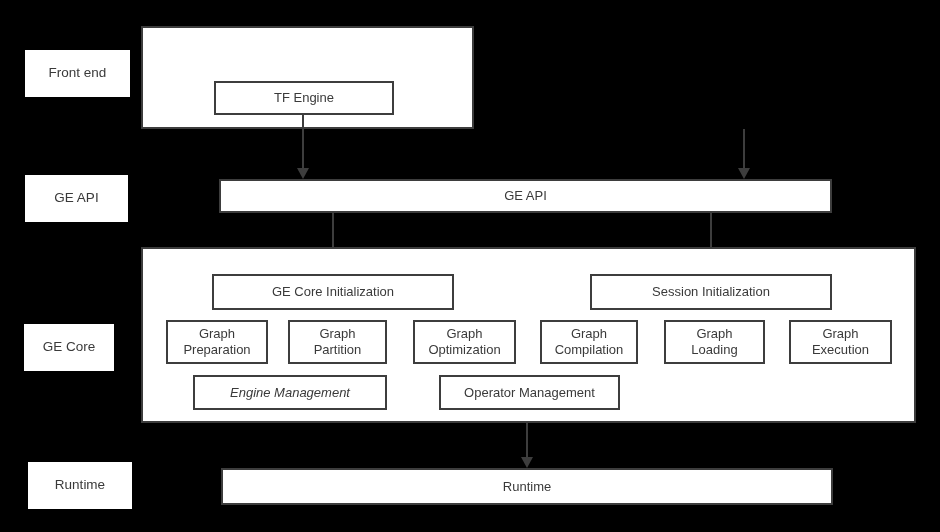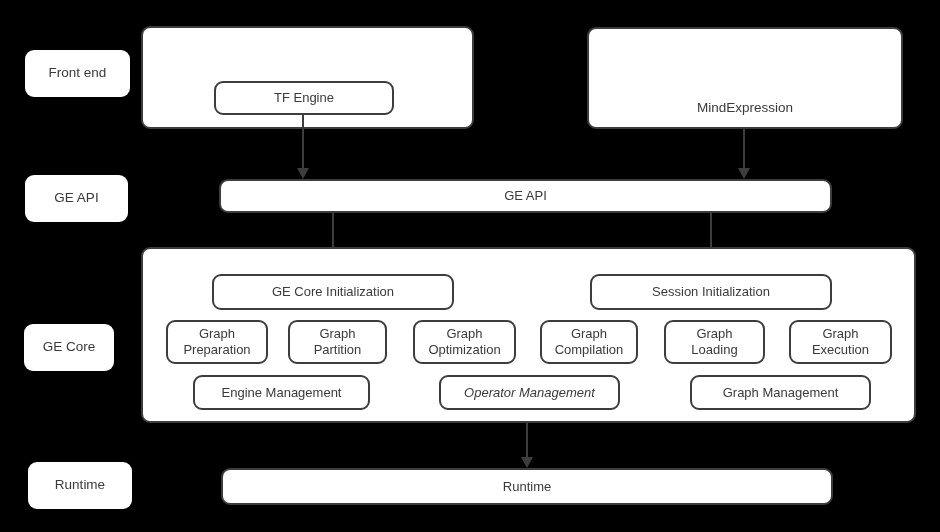--- a/index.html
+++ b/index.html
@@ -20,21 +20,20 @@
     box-sizing: border-box;
     background: #ffffff;
     color: #3a3a3a;
     display: flex;
     align-items: center;
     justify-content: center;
     text-align: center;
     line-height: 1.22;
     font-size: 13px;
     white-space: pre-line;
-    border-radius: 9px;
   }
   
   .chip {
     border: none;
     font-size: 13.5px;
   }
   
   .outline {
     border: 2px solid #3d3d3d;
   }
@@ -86,23 +85,20 @@
   <div class="box chip" style="left:24px; top:324px; width:90px; height:47px;">GE Core</div>
 
   <div class="box chip" style="left:28px; top:462px; width:104px; height:47px;">Runtime</div>
 
   <div class="box outline group" style="left:141px; top:26px; width:333px; height:103px;">
     <div class="group-title" style="top:55px;">Tensorflow</div>
   </div>
 
   <div class="box outline" style="left:214px; top:81px; width:180px; height:34px;">TF Engine</div>
 
-  <div class="box outline group" style="left:587px; top:27px; width:316px; height:102px;">
-    <div class="group-title" style="top:71px;">MindExpression</div>
-  </div>
 
   <div class="arrow" style="left:303px; top:115px; height:64px;">
     <div class="shaft" style="height:53px;"></div>
     <div class="head" style="top:53px;"></div>
   </div>
 
   <div class="arrow" style="left:744px; top:129px; height:50px;">
     <div class="shaft" style="height:39px;"></div>
     <div class="head" style="top:39px;"></div>
   </div>
@@ -136,25 +132,24 @@
 
   <div class="box outline" style="left:540px; top:320px; width:98px; height:44px;">Graph
 Compilation</div>
 
   <div class="box outline" style="left:664px; top:320px; width:101px; height:44px;">Graph
 Loading</div>
 
   <div class="box outline" style="left:789px; top:320px; width:103px; height:44px;">Graph
 Execution</div>
 
-  <div class="box outline" style="left:193px; top:375px; width:177px; height:35px;">Engine Management</div>
+  <div class="box outline" style="left:193px; top:375px; width:194px; height:35px;font-style:italic;">Engine Management</div>
 
-  <div class="box outline" style="left:439px; top:375px; width:181px; height:35px;font-style:italic;">Operator Management</div>
+  <div class="box outline" style="left:439px; top:375px; width:181px; height:35px;">Operator Management</div>
 
-  <div class="box outline" style="left:690px; top:375px; width:181px; height:35px;">Graph Management</div>
 
   <div class="arrow" style="left:527px; top:423px; height:45px;">
     <div class="shaft" style="height:34px;"></div>
     <div class="head" style="top:34px;"></div>
   </div>
 
   <div class="box outline" style="left:221px; top:468px; width:612px; height:37px;">Runtime</div>
 
 </div>
 

